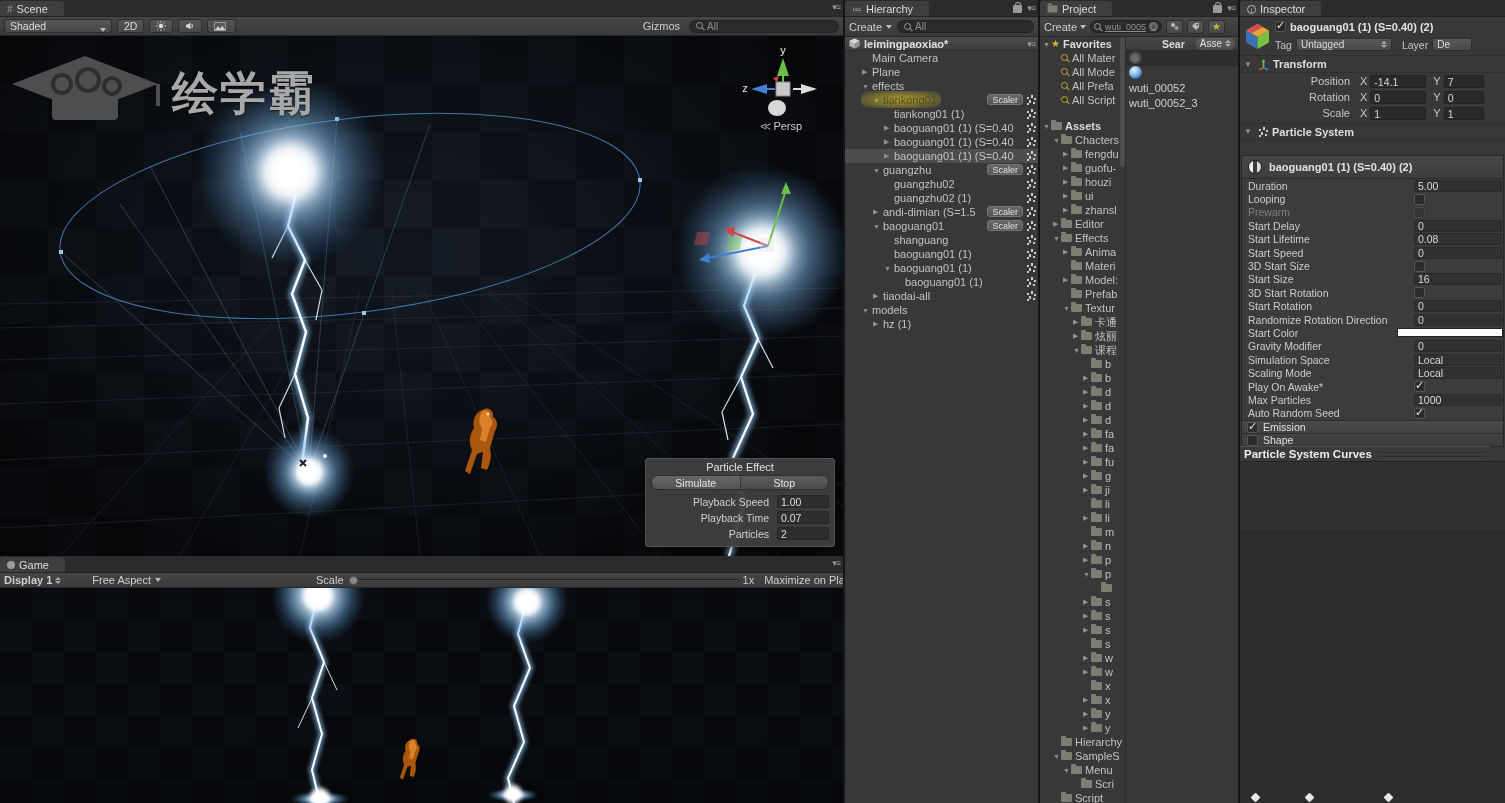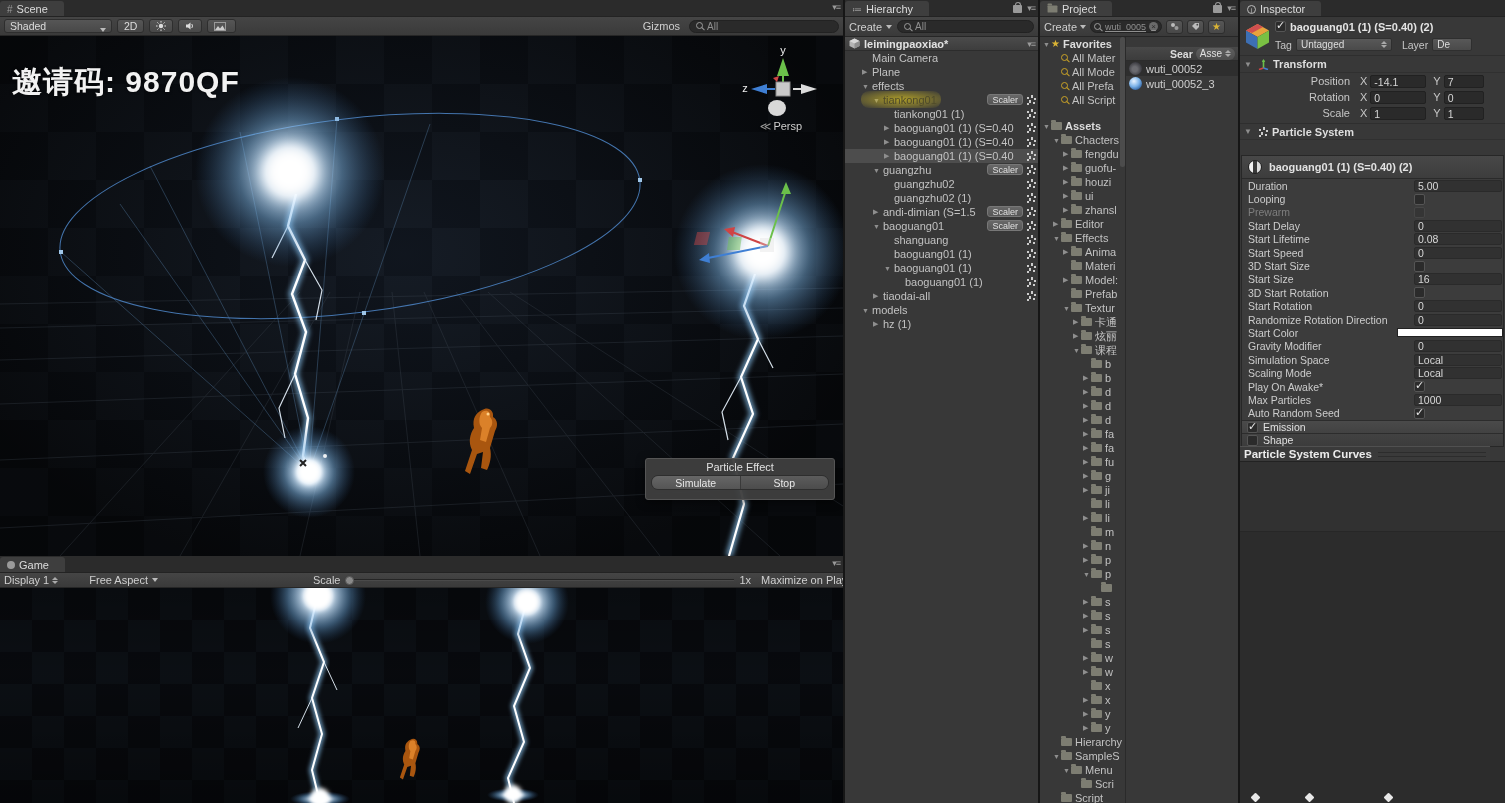--- a/index.html
+++ b/index.html
@@ -91,24 +91,24 @@
   .proj-results{flex:1;position:relative;overflow:hidden;}
   .prow{height:14px;display:flex;align-items:center;padding-left:calc(3px + var(--ind,0)*10px);color:#c2c2c2;white-space:nowrap;}
   .prow.spacer{height:12px;}
   .plabel.bold{font-weight:bold;color:#dcdcdc;}
   .ico{flex:none;margin-right:3px;}
   .ico.star{color:#d9b335;font-size:10px;line-height:10px;}
   .folder{width:11px;height:8px;background:#7d7d72;border-radius:1px;position:relative;display:inline-block;}
   .folder::before{content:"";position:absolute;left:0;top:-2px;width:5px;height:2px;background:#7d7d72;border-radius:1px 1px 0 0;}
   .tree-scroll{position:absolute;right:0;top:0;width:5px;height:130px;background:#5a5a5a;border-radius:3px;opacity:.6;}
   .res-head{height:14px;background:linear-gradient(#484848,#3c3c3c);border-bottom:1px solid #2c2c2c;
-            display:flex;align-items:center;justify-content:flex-end;gap:3px;padding:0 3px;margin-top:10px;}
+            display:flex;align-items:center;justify-content:flex-end;gap:11px;padding:0 3px;}
   .res-head .shead{font-weight:bold;color:#ddd;font-size:10.5px;}
   .res-pill{background:linear-gradient(#5e5e5e,#4e4e4e);border-radius:7px;padding:0 4px;height:12px;display:flex;align-items:center;color:#e0e0e0;font-size:10px;}
-  .rrow{height:15px;display:flex;align-items:center;gap:4px;padding:0 3px;color:#cfcfcf;}
+  .rrow{height:15px;display:flex;align-items:flex-start;gap:18px;padding:0 3px;color:#cfcfcf;flex-direction:column;}
   .rrow.sel{background:#2e2e2e;}
   .ric{width:13px;height:13px;flex:none;border-radius:2px;}
   .ric.cloud{background:radial-gradient(circle at 45% 55%, #6b6b70 25%, #3a3a40 70%, #222 100%);border-radius:50%;}
   .ric.sphere{background:radial-gradient(circle at 38% 32%, #eaf4ff, #7db3e8 45%, #2d5f9e 80%, #17365e);border-radius:50%;}
   
   #inspector{left:1240px;top:0;width:265px;height:803px;}
   .insp-head{position:relative;height:39px;border-bottom:1px solid #2e2e2e;padding:3px 4px 0 4px;}
   .cb{width:11px;height:11px;background:#2b2b2b;border:1px solid #555;border-radius:2px;display:inline-block;position:relative;flex:none;}
   .cb.on::after{content:"✓";position:absolute;left:0px;top:-3px;color:#e8e8e8;font-size:11px;font-weight:bold;}
   .cb.dim{opacity:.4;}
@@ -286,21 +286,33 @@
         <path d="M20,8 C25,5 29,8 28,13 C31,16 31,21 28,24 L24,38 L18,36 L20,24 C16,20 17,12 20,8 Z" fill="#e0862c" opacity="0.9"></path>
         <circle cx="26" cy="10" r="1.5" fill="#ffd28a"></circle>
       </g>
 
       <g>
         <path d="M300,430 l6,-6 m0,6 l-6,-6" stroke="#222" stroke-width="2"></path>
       </g>
     </svg>
 
     <div class="watermark">
-      <div class="wm-invite">邀请码: 9870QF</div>
+      <div class="wm-row">
+        <svg width="150" height="80" viewBox="0 0 150 80">
+          <polygon points="75,2 148,30 75,58 2,30" fill="#4e4e4e"></polygon>
+          <rect x="42" y="40" width="66" height="26" rx="4" fill="#4e4e4e"></rect>
+          <g fill="none" stroke="#2e2e2e" stroke-width="4">
+            <circle cx="52" cy="30" r="9"></circle>
+              <circle cx="78" cy="26" r="11"></circle>
+              <circle cx="102" cy="32" r="8"></circle>
+          </g>
+          <line x1="148" y1="30" x2="148" y2="52" stroke="#4e4e4e" stroke-width="4"></line>
+        </svg>
+        <span class="wm-brand">绘学霸</span>
+      </div>
     </div>
 
     <div class="axis-gizmo">
       <svg width="96" height="78" viewBox="0 0 96 78">
         <text x="50" y="12" fill="#efefef" font-size="11" text-anchor="middle">y</text>
         <polygon points="50,16 44,34 56,34" fill="#6bc04a"></polygon>
         <line x1="50" y1="34" x2="50" y2="42" stroke="#6bc04a" stroke-width="2"></line>
         <text x="12" y="50" fill="#efefef" font-size="11" text-anchor="middle">z</text>
         <polygon points="18,47 34,42 34,52" fill="#3f7fd4"></polygon>
         <line x1="34" y1="47" x2="42" y2="47" stroke="#3f7fd4" stroke-width="2"></line>
@@ -312,36 +324,53 @@
       </svg>
       <div class="persp-label"><span class="chev">≪</span><span>Persp</span></div>
     </div>
 
     <div class="pe-panel">
       <div class="pe-title">Particle Effect</div>
       <div class="pe-btns">
         <div class="pe-btn">Simulate</div>
         <div class="pe-btn">Stop</div>
       </div>
+      <div>
+
+          <div class="pe-row">
+            <span class="pe-label">Playback Speed</span>
+            <span class="pe-val">1.00</span>
+          </div>
+
+          <div class="pe-row">
+            <span class="pe-label">Playback Time</span>
+            <span class="pe-val">0.07</span>
+          </div>
+
+          <div class="pe-row">
+            <span class="pe-label">Particles</span>
+            <span class="pe-val">2</span>
+          </div>
+        </div>
     </div>
   </div>
 </section>
 
 <section class="panel" id="game-panel">
   <div class="tabstrip">
     <div class="tab">
       <span style="width:8px;height:8px;border-radius:50%;background:#9a9a9a;display:inline-block;"></span>
       <span>Game</span>
     </div>
     <div class="strip-right">
         <span class="panemenu">▾≡</span>
       </div>
   </div>
   <div class="toolbar" style="height:15px;">
-    <span class="flat" style="display:inline-flex;align-items:center;">
+    <span class="flat" style="display:inline-flex;align-items:center;font-weight:bold;">
       <span>Display 1</span>
       <span class="pop">
           <i class="u"></i>
           <i class="d"></i>
         </span>
     </span>
     <span class="flat" style="display:inline-flex;align-items:center;gap:4px;margin-left:26px;">
       <span>Free Aspect</span>
         <span class="car" style="width:0;height:0;border-left:3px solid transparent;border-right:3px solid transparent;border-top:4px solid #bbb;"></span>
     </span>

